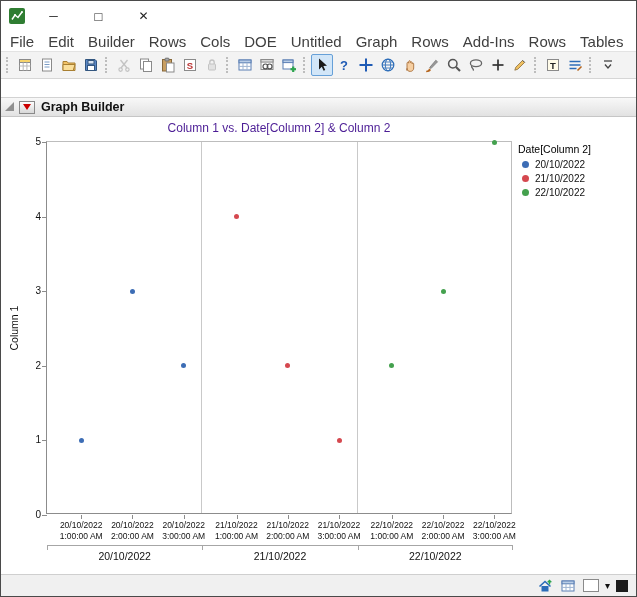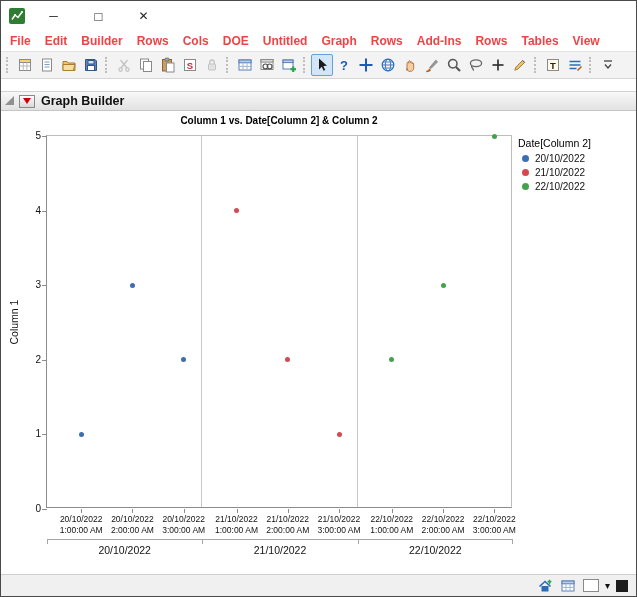--- a/index.html
+++ b/index.html
@@ -11,45 +11,45 @@
   
   .titlebar { height:30px; display:flex; align-items:center; background:#fff; flex:0 0 auto; }
   .appicon { margin:0 6px 0 8px; flex:0 0 auto; }
   .title { font-size:12px; color:#000; flex:1; white-space:nowrap; }
   .winbtn { width:45px; height:100%; display:flex; align-items:center; justify-content:center;
             font-size:12px; color:#222; cursor:default; }
   .winbtn.max { font-size:13px; }
 
   
   .menubar { height:20px; display:flex; align-items:center; background:#fff; padding-left:2px; flex:0 0 auto; }
-  .menu-item { font-size:12px; color:#ef4444; padding:2px 7px; white-space:nowrap;font-weight:bold; }
+  .menu-item { font-size:15px; color:#404040; padding:2px 7px; white-space:nowrap; }
 
   
   .toolbar { height:28px; display:flex; align-items:center; background:#f3f3f3;
              border-top:1px solid #e3e3e3; border-bottom:1px solid #d6d6d6; padding-left:2px; flex:0 0 auto; }
   .grip { width:4px; height:16px; margin:0 4px 0 3px; border-left:2px dotted #bdbdbd; }
   .tbtn { width:22px; height:22px; display:flex; align-items:center; justify-content:center;
           border:1px solid transparent; border-radius:2px; flex:0 0 auto; }
   .tbtn.sel { background:#d2e6f8; border-color:#66a0d8; }
   .tbtn.dis { opacity:.45; }
 
   
   .page { flex:1; background:#fff; display:flex; flex-direction:column; overflow:hidden; }
-  .outline-header { height:20px; margin-top:12px; display:flex; align-items:center;
+  .outline-header { height:20px; margin-top:18px; display:flex; align-items:center;
     background:linear-gradient(#f8f8f8,#e2e2e2); border-top:1px solid #d2d2d2; border-bottom:1px solid #c6c6c6; flex:0 0 auto; }
   .disclose { width:0; height:0; border-left:9px solid transparent; border-bottom:9px solid #909090; margin:0 5px 2px 4px; }
   .redtri { width:16px; height:13px; background:linear-gradient(#fefefe,#d8d8d8); border:1px solid #8a8a8a;
             display:flex; align-items:center; justify-content:center; margin-right:6px; }
   .tri { width:0; height:0; border-left:4px solid transparent; border-right:4px solid transparent; border-top:6px solid #cc0000; }
   .outline-title { font-size:12.5px; font-weight:bold; color:#111; }
 
   
   .report { flex:1; position:relative; background:#fff; }
   .chart-title { position:absolute; left:45px; top:4px; width:466px; text-align:center;
-                 font-size:10px; font-weight:bold; color:#000000; }
+                 font-size:12px; font-weight:normal; color:#4c1d95; }
   #plot { position:absolute; left:45px; top:24px; width:466px; height:373px;
           border:1px solid #bdbdbd; border-left:1px solid #8c8c8c; border-bottom:1px solid #8c8c8c; }
   .panel { position:absolute; top:0; height:100%; border-right:1px solid #c9c9c9; }
   .panel.last { border-right:none; }
   .pt { position:absolute; width:5px; height:5px; border-radius:50%; }
   .ytick { position:absolute; left:-5px; width:5px; height:1px; background:#8c8c8c; }
   .yticklab { position:absolute; left:-32px; width:26px; text-align:right; font-size:10px; color:#111; line-height:12px; }
   .xtick { position:absolute; width:1px; height:4px; background:#8c8c8c; }
   .xticklab { position:absolute; width:56px; text-align:center; font-size:8.5px; line-height:10.5px; color:#111; }
   .bracket { position:absolute; left:0; width:466px; height:0; border-top:1px solid #a6a6a6; }

